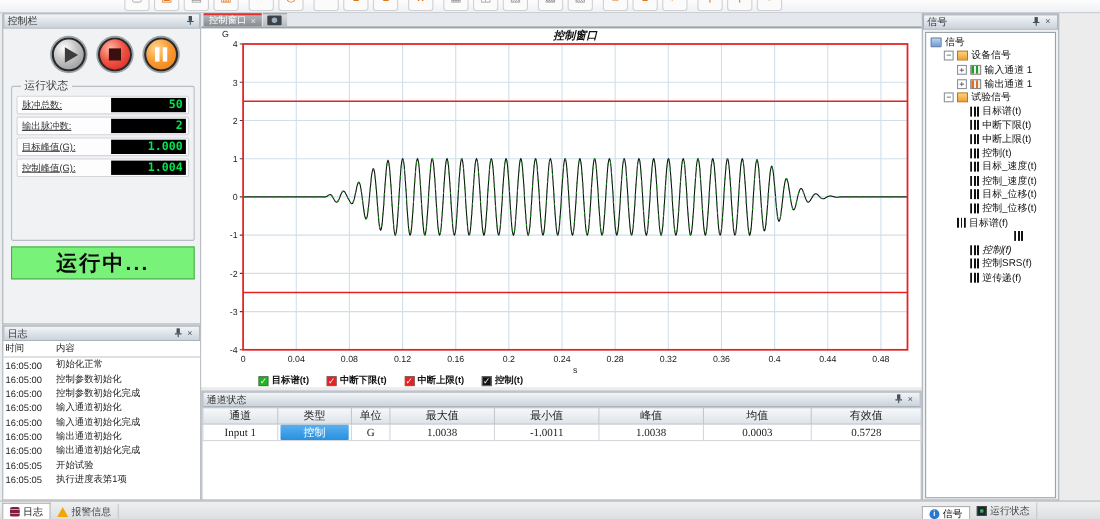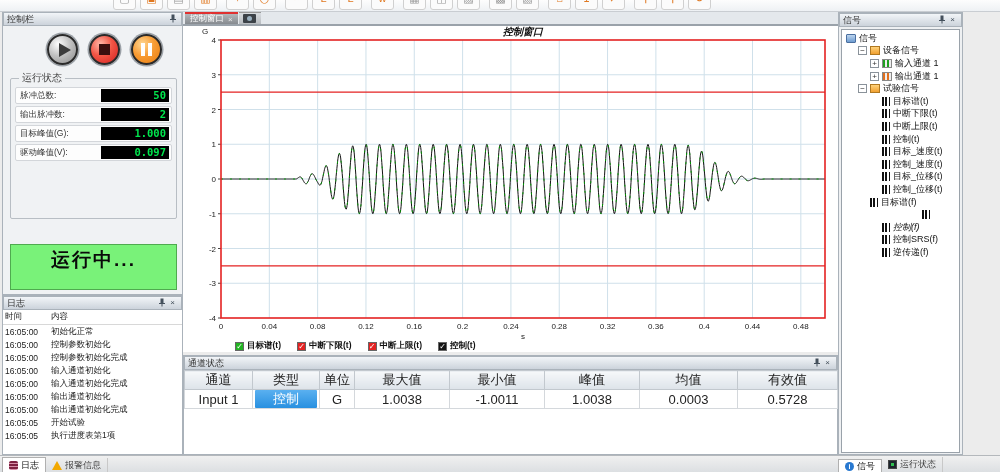--- a/index.html
+++ b/index.html
@@ -33,27 +33,27 @@
   .tbtn.stop .sq { position:absolute; left:8px; top:8px; width:11px; height:11px; background:#3a0f0f; }
   .tbtn.pause { background:radial-gradient(circle at 35% 30%, #ffd894, #f89c34 45%, #e87d10); }
   .tbtn.pause .bar { position:absolute; top:7px; width:4px; height:13px; background:#fff; }
   .tbtn.pause .bar.b1 { left:8px; } .tbtn.pause .bar.b2 { left:15px; }
 
   #run-status { position:absolute; left:7px; top:59px; width:167px; height:148px;
     border:1px solid #b8bec4; border-radius:2px; padding:2px 4px 0 4px; }
   #run-status legend { font-size:10px; color:#444; padding:0 3px; margin-left:4px; }
   .field-row { height:17px; margin-bottom:2px; background:#fdfdfd; border:1px solid #d3d6da;
     border-radius:2px; display:flex; align-items:center; padding:0 2px 0 4px; }
-  .field-label { flex:1; font-size:8.5px; color:#333; white-space:nowrap; }
+  .field-label { flex:1; font-size:8.5px; color:#333; white-space:nowrap;text-decoration:underline; }
   .field-value { width:68px; height:13px; background:#000; color:#00e64d; text-align:right;
     font-family:"DejaVu Sans Mono",monospace; font-size:10.5px; font-weight:bold; line-height:13px;
     padding-right:3px; }
-  #run-banner { position:absolute; left:7px; top:212px; width:167px; height:46px;
+  #run-banner { position:absolute; left:7px; top:212px; width:167px; height:30px;
     background:#79f279; border:1px solid #4faa4f; color:#0a0a0a; font-size:19px; font-weight:bold;
-    text-align:center; line-height:29px; letter-spacing:2px;margin-top:20px; }
+    text-align:center; line-height:29px; letter-spacing:2px; }
 
   #log-panel { position:absolute; left:0; top:283px; width:181px; height:160px; background:#fff;
     border:1px solid #aab2ba; }
   #log-table { width:100%; border-collapse:collapse; font-size:8.5px; }
   #log-table th { text-align:left; font-weight:normal; border-bottom:1px solid #d8d8d8;
     padding:1px 2px; height:12px; }
   #log-table td { padding:0.5px 2px; height:12px; white-space:nowrap; }
 
   
   #bottom-strip { position:absolute; left:0; top:455px; width:1000px; height:17px;
@@ -89,21 +89,21 @@
   #chart-panel { position:absolute; left:0; top:14px; width:655px; height:326px; background:#fff; }
   #chart-legend { position:absolute; left:52px; top:314px; display:flex; gap:16px; }
   .legend-item { display:flex; align-items:center; gap:3px; font-size:8.5px; font-weight:bold; color:#111; }
   .legend-check { width:9px; height:9px; border:1px solid #666; color:#fff; font-size:8px;
     line-height:8px; text-align:center; }
   .tick { font-size:8px; fill:#222; }
   .chart-title { font-size:10px; font-weight:bold; font-style:italic; fill:#111; }
 
   #channel-panel { position:absolute; left:0; top:343px; width:655px; height:100px; background:#fff;
     border:1px solid #aab2ba; }
-  #channel-table { width:653px; border-collapse:collapse; font-size:13px; table-layout:fixed; }
+  #channel-table { width:653px; border-collapse:collapse; font-size:10px; table-layout:fixed;font-family:Liberation Serif, serif; }
   #channel-table th { height:13px; font-weight:normal; background:linear-gradient(#f6f8fa,#dde3e9);
     border:1px solid #c2c8ce; }
   #channel-table td { height:13px; text-align:center; border:1px solid #d4d8dc; }
   .type-chip { display:block; margin:0 2px; background:linear-gradient(#5ab0f0,#2890e0); color:#fff;
     border-radius:1px; }
 
   
   #right-dock { position:absolute; left:838px; top:12px; width:125px; height:443px; background:#eef0f2;
     border:1px solid #aab2ba; }
   #signal-tree { position:absolute; left:2px; top:16px; width:119px; height:424px; background:#fff;
@@ -181,22 +181,22 @@
           </div>
           <div class="field-row">
             <span class="field-label">输出脉冲数:</span>
             <span class="field-value">2</span>
           </div>
           <div class="field-row">
             <span class="field-label">目标峰值(G):</span>
             <span class="field-value">1.000</span>
           </div>
           <div class="field-row">
-            <span class="field-label">驱动峰值(V):</span>
-            <span class="field-value">0.097</span>
+            <span class="field-label">控制峰值(G):</span>
+            <span class="field-value">1.004</span>
           </div>
         </div>
     </fieldset>
     <div id="run-banner">运行中...</div>
   </div>
 
   <div id="log-panel">
     <div class="panel-header">
       <span class="ph-title">日志</span>
       <span class="hbtn">

